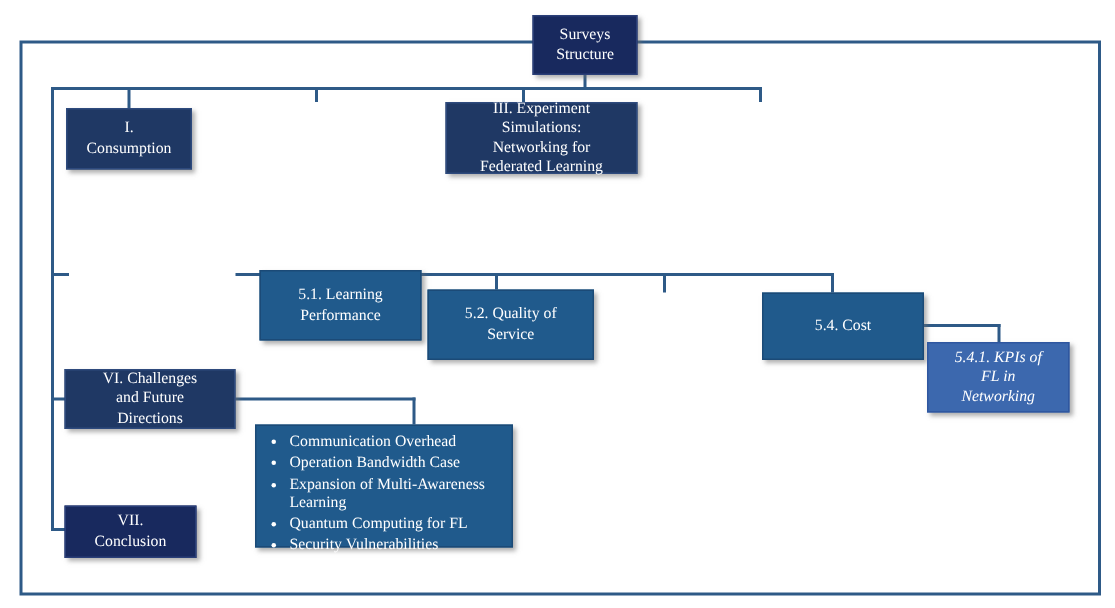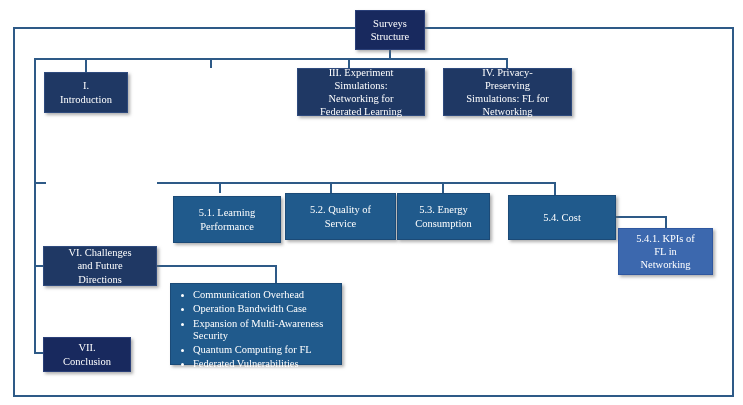--- a/index.html
+++ b/index.html
@@ -37,21 +37,21 @@
     color: #ffffff;
     font-size: 10.5px;
     line-height: 1.25;
     padding: 2px 17px;
     box-sizing: border-box;
     box-shadow: 2px 2px 3px rgba(110,110,110,0.55);
   }
   .darkest { background: #18295e; border: 1px solid #2a3f78; }
   .navy    { background: #1f3864; border: 1px solid #2e4a7d; }
   .steel   { background: #205a8c; border: 1px solid #1b4a77; }
-  .royal   { background: #3c68ae; border: 1px solid #2f57a0; }
+  .royal   { background: #3c68ae; border: 1px solid #2f57a0; font-style: italic; }
   .list-box {
     align-items: flex-start;
     justify-content: flex-start;
     text-align: left;
     padding: 5px 6px 4px 8px;
   }
   .list-box ul {
     margin: 0;
     padding-left: 14px;
     list-style: disc;
@@ -87,64 +87,58 @@
   <div class="line" style="left:600px;top:216px;width:67px;height:2px;"></div>
   <div class="line" style="left:665px;top:216px;width:2px;height:12px;"></div>
   <div class="line" style="left:157px;top:265px;width:120px;height:2px;"></div>
   <div class="line" style="left:275px;top:265px;width:2px;height:18px;"></div>
 
   <div class="node darkest" style="left:355px;top:10px;width:70px;height:40px;">
     <span>Surveys Structure</span>
   </div>
 
   <div class="node navy" style="left:44px;top:72px;width:84px;height:41px;">
-    <span>I. Introduction</span>
+    <span>I. Consumption</span>
   </div>
 
 
   <div class="node navy" style="left:297px;top:68px;width:128px;height:48px;">
     <span>III. Experiment Simulations: Networking for Federated Learning</span>
   </div>
 
-  <div class="node navy" style="left:443px;top:68px;width:129px;height:48px;">
-    <span>IV. Privacy-Preserving Simulations: FL for Networking</span>
-  </div>
 
 
-  <div class="node steel" style="left:173px;top:196px;width:108px;height:47px;">
+  <div class="node steel" style="left:173px;top:180px;width:108px;height:47px;">
     <span>5.1. Learning Performance</span>
   </div>
 
   <div class="node steel" style="left:285px;top:193px;width:111px;height:47px;">
     <span>5.2. Quality of Service</span>
   </div>
 
-  <div class="node steel" style="left:397px;top:193px;width:93px;height:47px;">
-    <span>5.3. Energy Consumption</span>
-  </div>
 
   <div class="node steel" style="left:508px;top:195px;width:108px;height:45px;">
     <span>5.4. Cost</span>
   </div>
 
   <div class="node royal" style="left:618px;top:228px;width:95px;height:47px;">
     <span>5.4.1. KPIs of FL in Networking</span>
   </div>
 
   <div class="node navy" style="left:43px;top:246px;width:114px;height:40px;">
     <span>VI. Challenges and Future Directions</span>
   </div>
 
   <div class="node steel list-box" style="left:170px;top:283px;width:172px;height:82px;">
     <ul>
       <li>Communication Overhead</li>
       <li>Operation Bandwidth Case</li>
-      <li>Expansion of Multi-Awareness Security</li>
+      <li>Expansion of Multi-Awareness Learning</li>
       <li>Quantum Computing for FL</li>
-      <li>Federated Vulnerabilities</li>
+      <li>Security Vulnerabilities</li>
       <li>Differential Privacy</li>
     </ul>
   </div>
 
   <div class="node darkest" style="left:43px;top:337px;width:88px;height:35px;">
     <span>VII. Conclusion</span>
   </div>
 
 </div>
 

